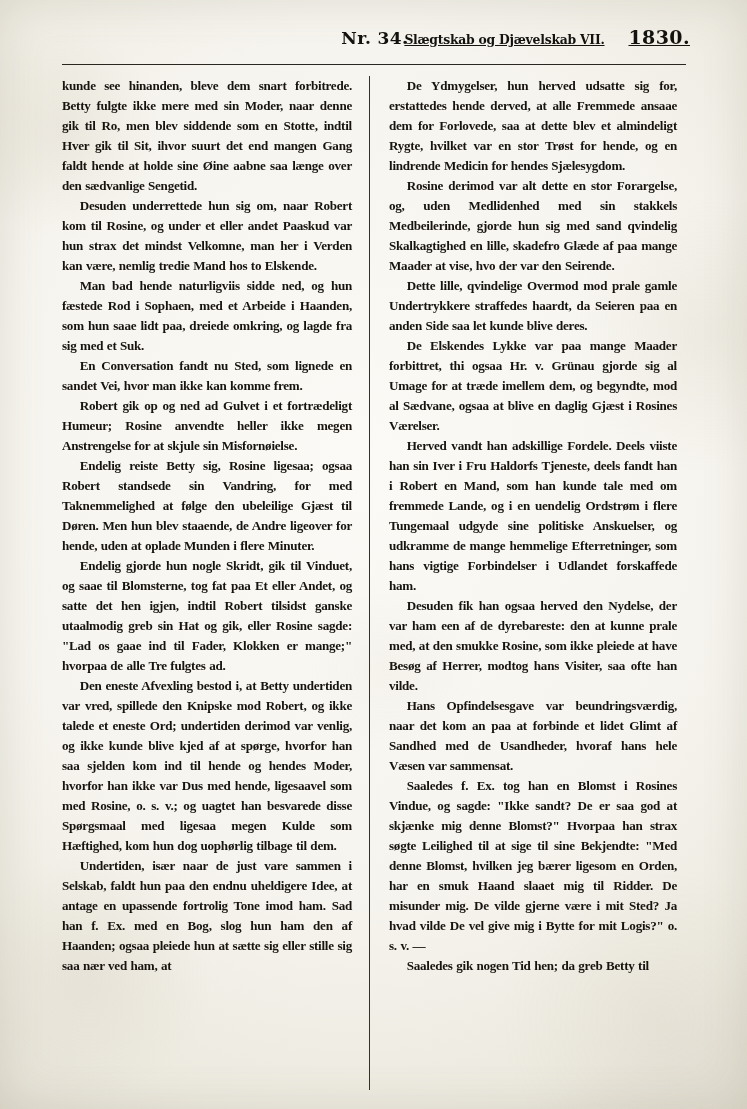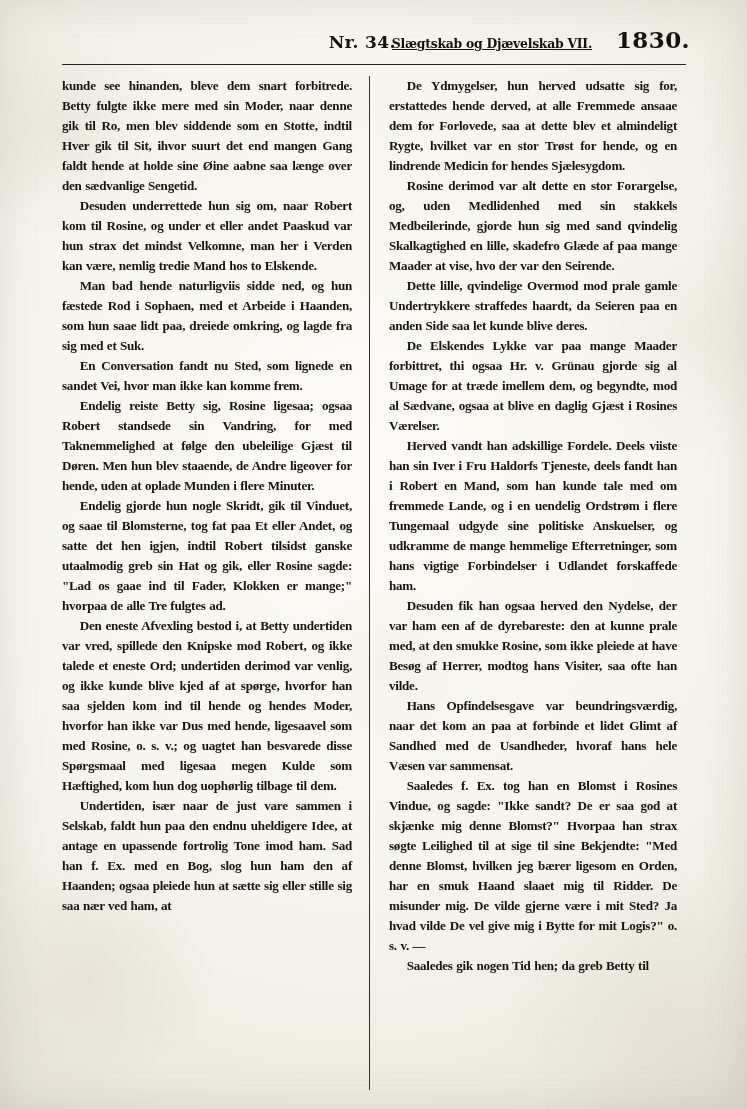--- a/index.html
+++ b/index.html
@@ -56,21 +56,21 @@
     gap: 10px;
   }
   .head-num,
   .head-year {
     font-family: "DejaVu Serif", "Liberation Serif", serif;
     font-size: 17px;
     font-weight: 700;
     letter-spacing: 0.4px;
     white-space: nowrap;
   }
-  .head-year { font-size: 23px; }
+  .head-year { font-size: 19px; text-decoration: underline; }
   .head-title {
     font-family: "UnifrakturMaguntia", "DejaVu Serif", serif;
     font-size: 18.5px;
     font-weight: 700;
     letter-spacing: 0.2px;
     white-space: nowrap;
     transform: translateX(-14px);
     text-decoration: underline;
   }
   .rule-top {
@@ -142,20 +142,21 @@
 
   <div class="rule-top"></div>
 
   <div class="columns">
 
     <div class="col col-left">
       <p class="fraktur">kunde see hinanden, bleve dem snart forbitrede. Betty fulgte ikke mere med sin Moder, naar denne gik til Ro, men blev siddende som en Stotte, indtil Hver gik til Sit, ihvor suurt det end mangen Gang faldt hende at holde sine Øine aabne saa længe over den sædvanlige Sengetid.</p>
       <p class="fraktur indent">Desuden underrettede hun sig om, naar Robert kom til Rosine, og under et eller andet Paaskud var hun strax det mindst Velkomne, man her i Verden kan være, nemlig tredie Mand hos to Elskende.</p>
       <p class="fraktur indent">Man bad hende naturligviis sidde ned, og hun fæstede Rod i Sophaen, med et Arbeide i Haanden, som hun saae lidt paa, dreiede omkring, og lagde fra sig med et Suk.</p>
       <p class="fraktur indent">En Conversation fandt nu Sted, som lignede en sandet Vei, hvor man ikke kan komme frem.</p>
+      <p class="fraktur indent">Robert gik op og ned ad Gulvet i et fortrædeligt Humeur; Rosine anvendte heller ikke megen Anstrengelse for at skjule sin Misfornøielse.</p>
       <p class="fraktur indent">Endelig reiste Betty sig, Rosine ligesaa; ogsaa Robert standsede sin Vandring, for med Taknemmelighed at følge den ubeleilige Gjæst til Døren. Men hun blev staaende, de Andre ligeover for hende, uden at oplade Munden i flere Minuter.</p>
       <p class="fraktur indent">Endelig gjorde hun nogle Skridt, gik til Vinduet, og saae til Blomsterne, tog fat paa Et eller Andet, og satte det hen igjen, indtil Robert tilsidst ganske utaalmodig greb sin Hat og gik, eller Rosine sagde: "Lad os gaae ind til Fader, Klokken er mange;" hvorpaa de alle Tre fulgtes ad.</p>
       <p class="fraktur indent">Den eneste Afvexling bestod i, at Betty undertiden var vred, spillede den Knipske mod Robert, og ikke talede et eneste Ord; undertiden derimod var venlig, og ikke kunde blive kjed af at spørge, hvorfor han saa sjelden kom ind til hende og hendes Moder, hvorfor han ikke var Dus med hende, ligesaavel som med Rosine, o. s. v.; og uagtet han besvarede disse Spørgsmaal med ligesaa megen Kulde som Hæftighed, kom hun dog uophørlig tilbage til dem.</p>
       <p class="fraktur indent">Undertiden, især naar de just vare sammen i Selskab, faldt hun paa den endnu uheldigere Idee, at antage en upassende fortrolig Tone imod ham. Sad han f. Ex. med en Bog, slog hun ham den af Haanden; ogsaa pleiede hun at sætte sig eller stille sig saa nær ved ham, at</p>
     </div>
 
     <div class="rule-mid"></div>
 
     <div class="col col-right">
       <p class="fraktur indent">De Ydmygelser, hun herved udsatte sig for, erstattedes hende derved, at alle Fremmede ansaae dem for Forlovede, saa at dette blev et almindeligt Rygte, hvilket var en stor Trøst for hende, og en lindrende Medicin for hendes Sjælesygdom.</p>

